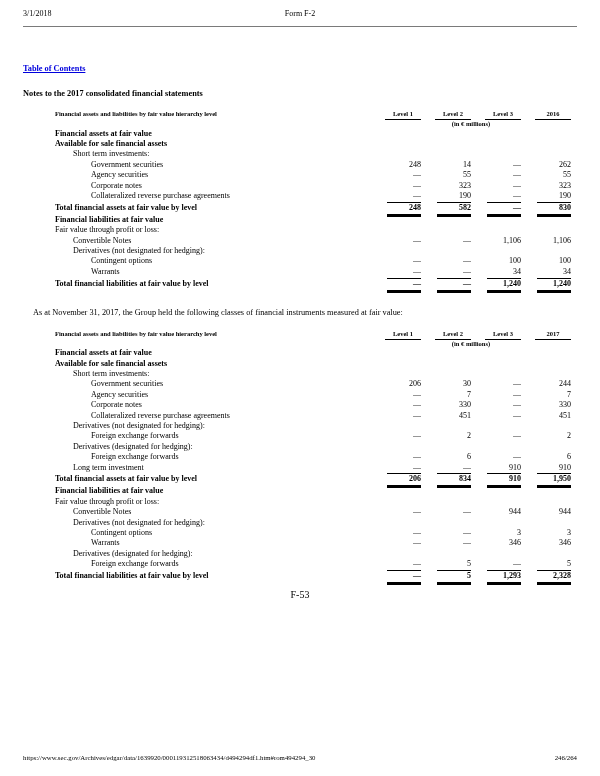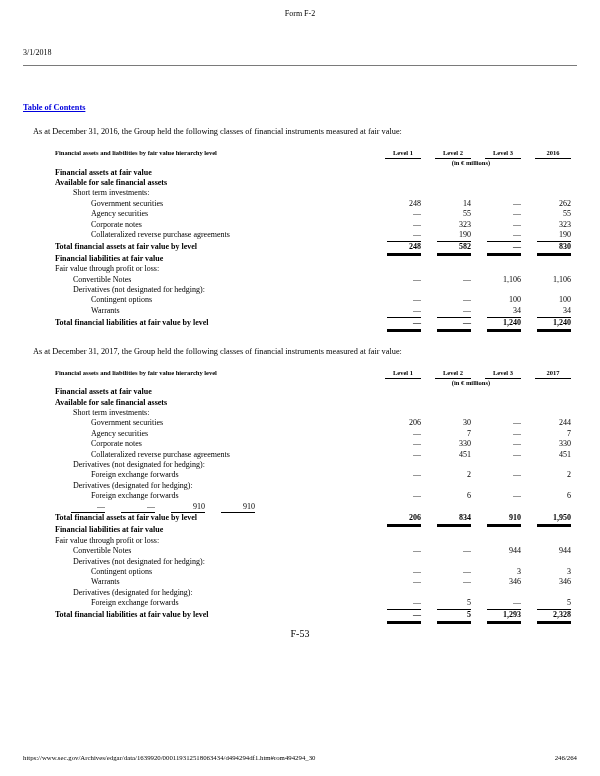--- a/index.html
+++ b/index.html
@@ -5,21 +5,21 @@
   html, body { margin:0; padding:0; background:#ffffff; }
   body {
     width:600px; height:776px; position:relative;
     font-family:"Liberation Serif", serif; color:#000;
     -webkit-font-smoothing:antialiased;
   }
   .page { padding:9px 23px 0 23px; }
 
   
   .print-header { display:flex; font-size:8px; line-height:10px; }
-  .print-header .left  { flex:1; text-align:left;margin-top:39px; }
+  .print-header .left  { flex:1; text-align:left; }
   .print-header .mid   { flex:1; text-align:center; }
   .print-header .right { flex:1; }
   .header-rule { border:0; border-top:1px solid #7a7a7a; margin:7px 0 0 0; }
 
   
   .toc-link {
     display:inline-block; margin-top:37px;
     font-size:8.3px; font-weight:bold; color:#0000dd;
     text-decoration:underline; cursor:pointer;
   }
@@ -67,22 +67,22 @@
     <span class="left">3/1/2018</span>
     <span class="mid">Form F-2</span>
     <span class="right"></span>
   </div>
   <hr class="header-rule">
 
   <div>
     <a class="toc-link">Table of Contents</a>
   </div>
 
-
-  <div class="para">As at December 31, 2016, the Group held the following classes of financial instruments measured at fair value:</div>
+  <div class="notes-heading">Notes to the 2017 consolidated financial statements</div>
+
 
   <div class="ftable">
       <div class="trow thead">
         <div class="tlabel hlabel">Financial assets and liabilities by fair value hierarchy level</div>
         <div class="tcell"><div class="hline">Level 1</div></div>
         <div class="tcell"><div class="hline">Level 2</div></div>
         <div class="tcell"><div class="hline">Level 3</div></div>
         <div class="tcell"><div class="hline">2016</div></div>
       </div>
       <div class="trow units-row">
@@ -189,21 +189,21 @@
       </div>
       <div class="trow bold">
         <div class="tlabel ind0">Total financial liabilities at fair value by level</div>
         <div class="tcell"><div class="vline u2">—</div></div>
         <div class="tcell"><div class="vline u2">—</div></div>
         <div class="tcell"><div class="vline u2">1,240</div></div>
         <div class="tcell"><div class="vline u2">1,240</div></div>
       </div>
     </div>
 
-  <div class="para" style="margin-top:17px;">As at December 31, 2017, the Group held the following classes of financial instruments measured at fair value:</div>
+  <div class="para" style="margin-top:17px;">As at November 31, 2017, the Group held the following classes of financial instruments measured at fair value:</div>
 
   <div class="ftable">
       <div class="trow thead">
         <div class="tlabel hlabel">Financial assets and liabilities by fair value hierarchy level</div>
         <div class="tcell"><div class="hline">Level 1</div></div>
         <div class="tcell"><div class="hline">Level 2</div></div>
         <div class="tcell"><div class="hline">Level 3</div></div>
         <div class="tcell"><div class="hline">2017</div></div>
       </div>
       <div class="trow units-row">
@@ -281,20 +281,21 @@
         <div class="tcell"></div>
       </div>
       <div class="trow">
         <div class="tlabel ind2">Foreign exchange forwards</div>
         <div class="tcell"><div class="vline">—</div></div>
         <div class="tcell"><div class="vline">6</div></div>
         <div class="tcell"><div class="vline">—</div></div>
         <div class="tcell"><div class="vline">6</div></div>
       </div>
       <div class="trow">
+        <div class="tlabel ind1">Long term investment</div>
         <div class="tcell"><div class="vline u1">—</div></div>
         <div class="tcell"><div class="vline u1">—</div></div>
         <div class="tcell"><div class="vline u1">910</div></div>
         <div class="tcell"><div class="vline u1">910</div></div>
       </div>
       <div class="trow bold">
         <div class="tlabel ind0">Total financial assets at fair value by level</div>
         <div class="tcell"><div class="vline u2">206</div></div>
         <div class="tcell"><div class="vline u2">834</div></div>
         <div class="tcell"><div class="vline u2">910</div></div>

